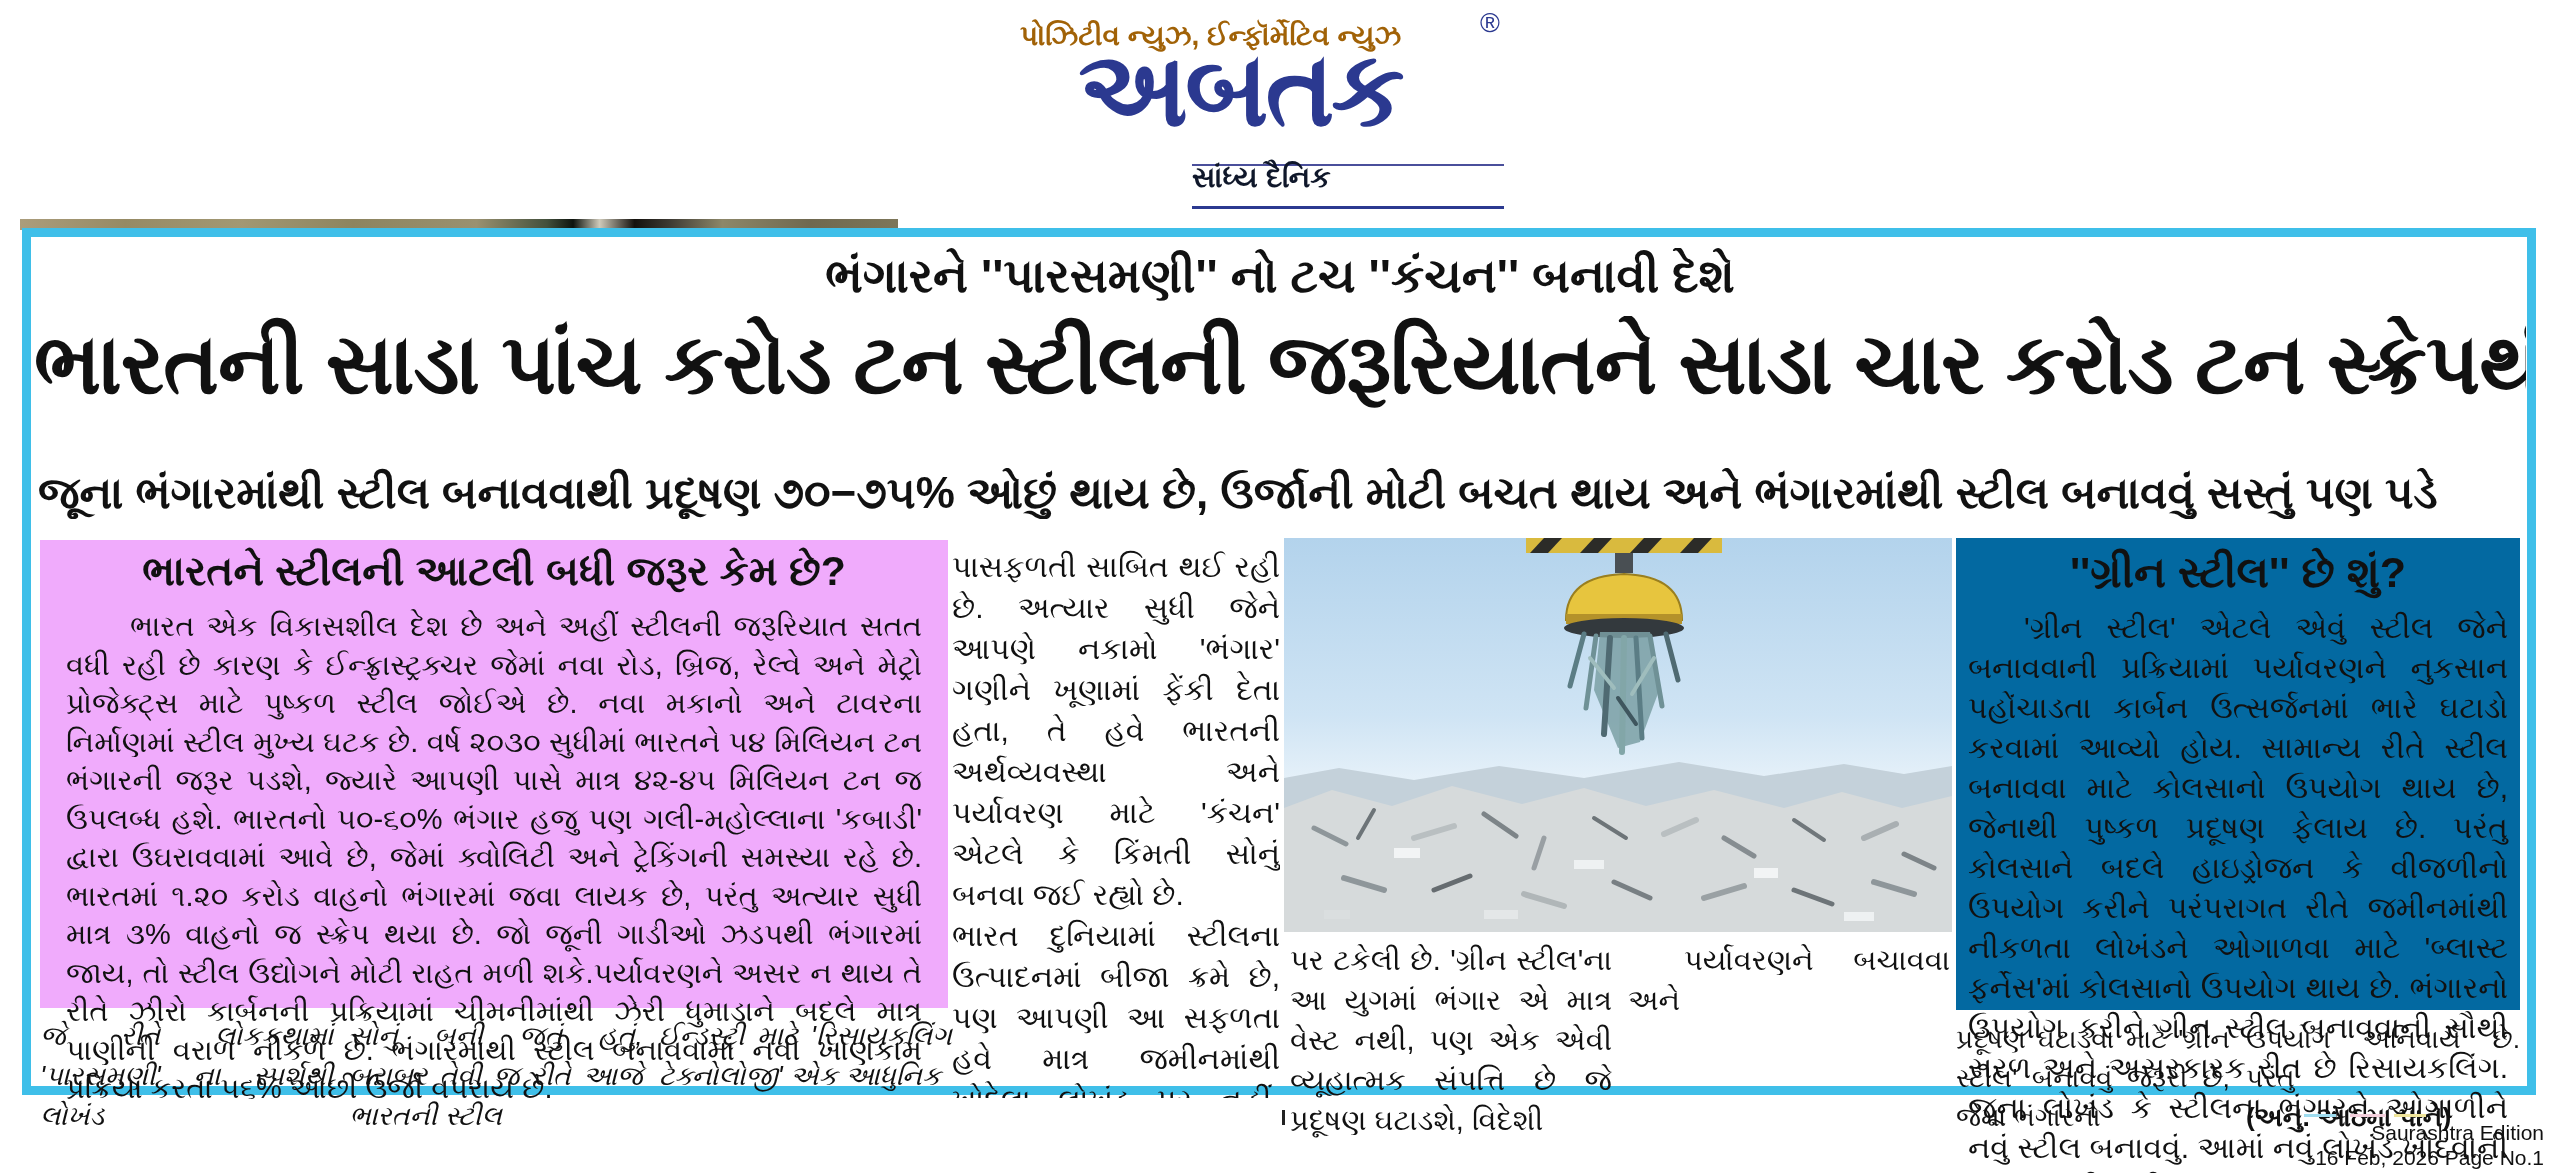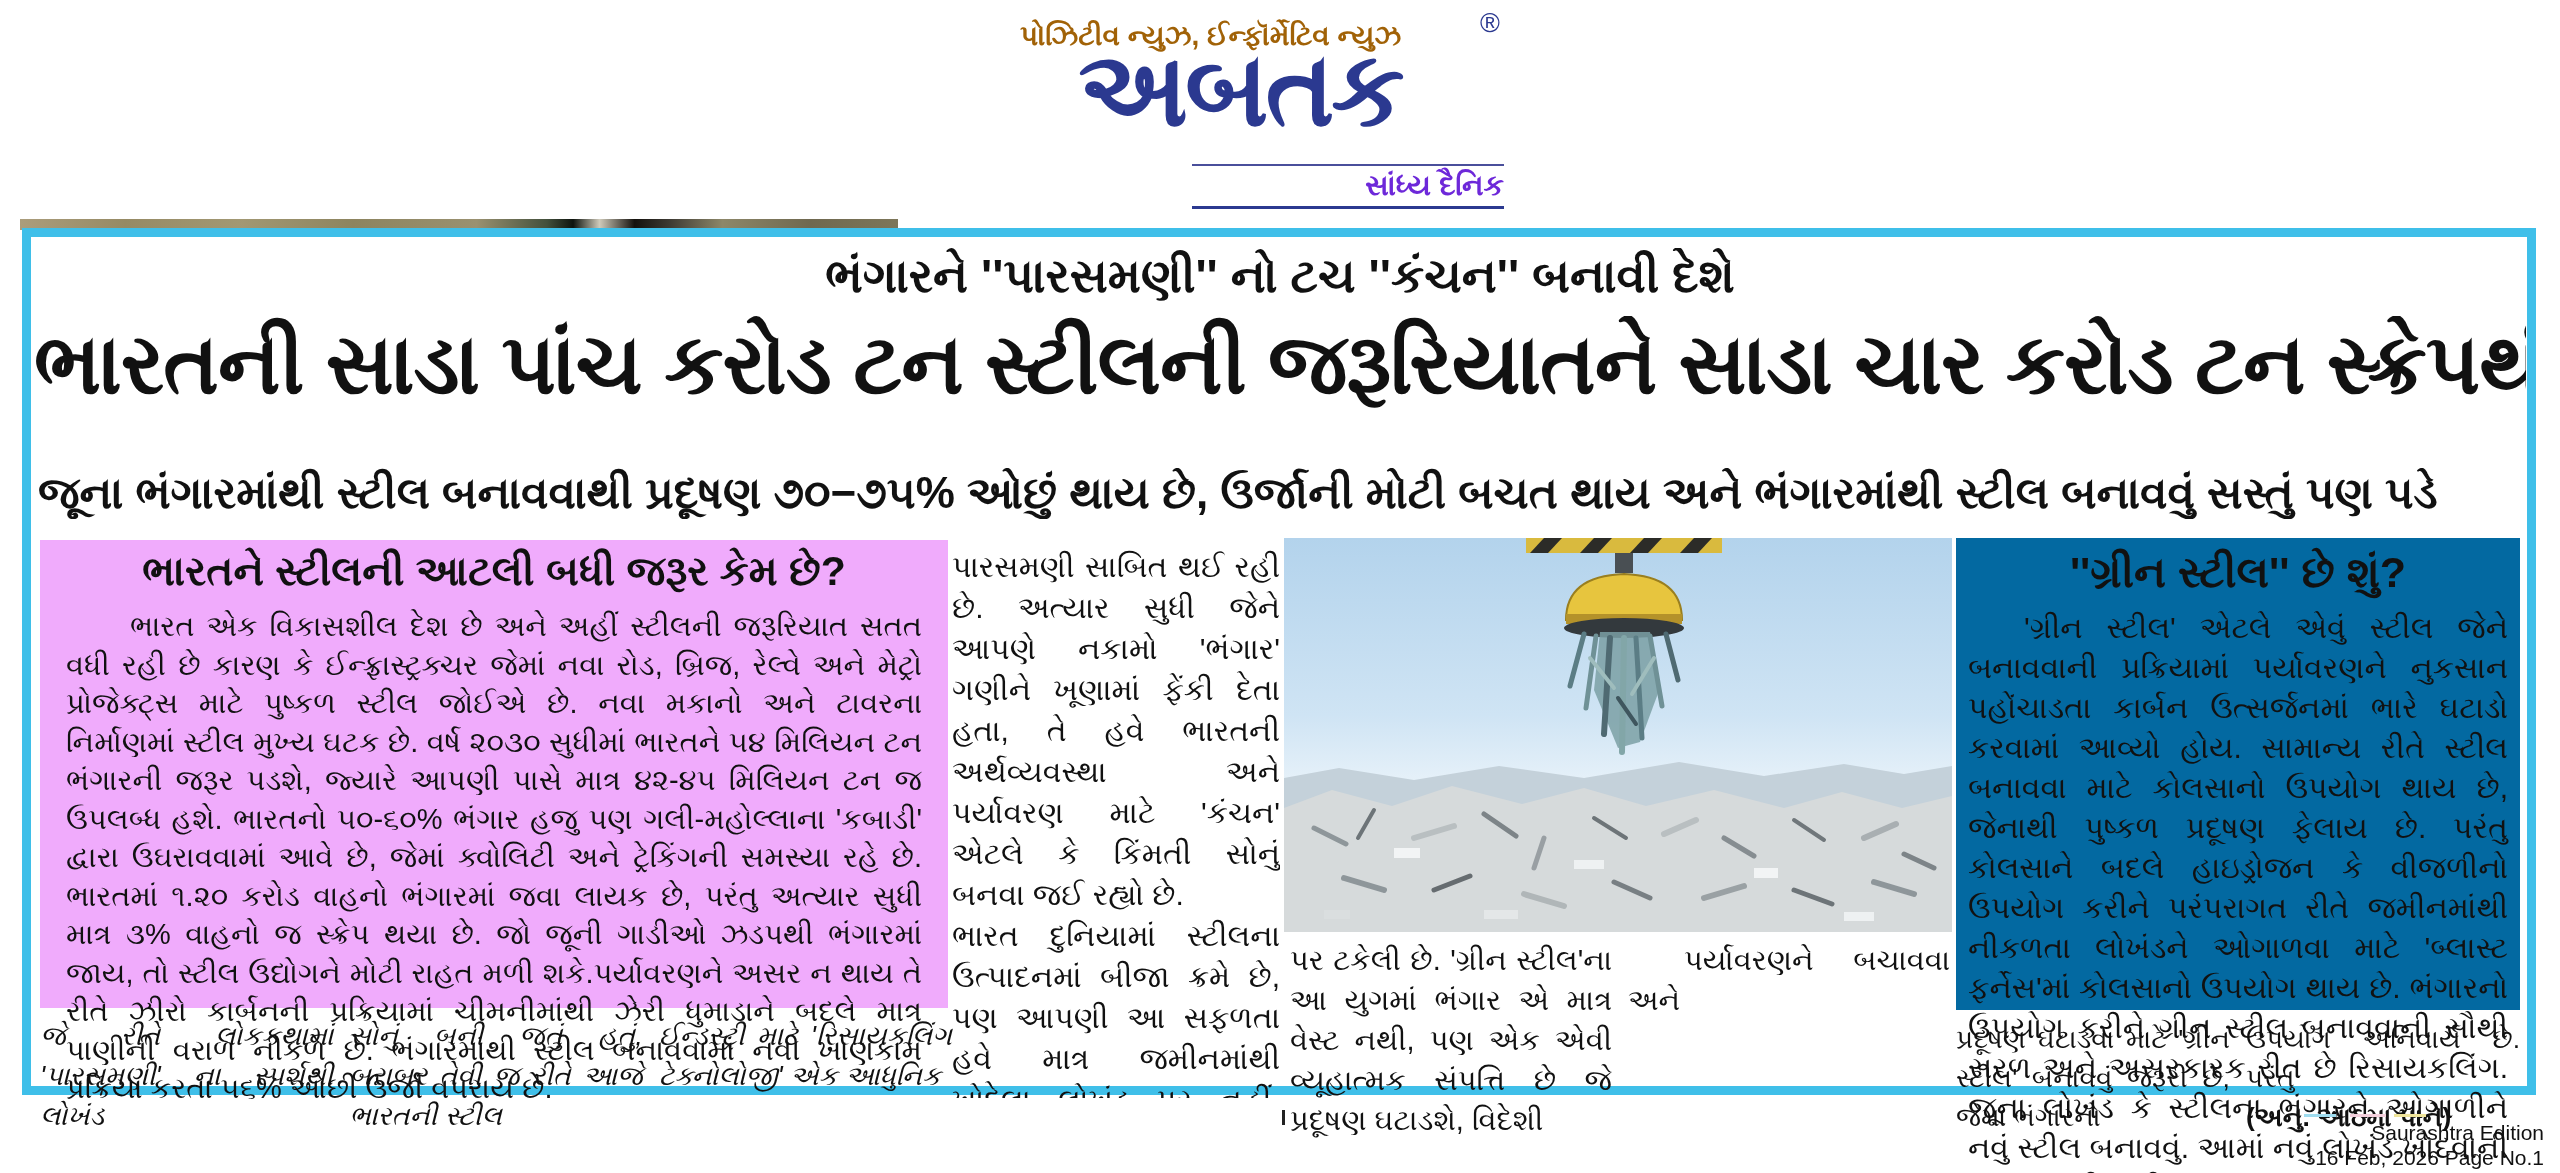--- a/index.html
+++ b/index.html
@@ -7,22 +7,22 @@
     position:relative; width:2560px; height:1173px; background:#ffffff;
     font-family:"Liberation Sans", sans-serif; color:#111; overflow:hidden;
   }
   
   .tagline { position:absolute; left:1020px; top:20px; width:430px; 
              color:#a16207; font-weight:bold; font-size:28px; }
   .regmark { position:absolute; left:1480px; top:8px; color:#2b3990; font-size:27px; }
   .logo    { position:absolute; left:1010px; top:36px; width:460px; text-align:center;
              color:#2b3990; font-weight:800; font-size:104px; line-height:1.02; letter-spacing:-3px; }
   .rule1   { position:absolute; left:1192px; top:164px; width:312px; height:2px; background:#4a4f9b; }
-  .subtitle{ position:absolute; left:1192px; top:169px; width:312px; text-align:right;
-             font-weight:bold; font-size:29px; color:#6d28d9; }
+  .subtitle{ position:absolute; left:1192px; top:161px; width:312px; 
+             font-weight:bold; font-size:29px; color:#0f172a; }
   .rule2   { position:absolute; left:1192px; top:206px; width:312px; height:3px; background:#2b3990; }
   
   .sliver  { position:absolute; left:20px; top:219px; width:878px; height:11px;
              background:linear-gradient(90deg,#ab9d7c 0%,#968a64 12%,#a29873 25%,#8d845f 38%,
                         #9a9170 52%,#43503c 60%,#0e130e 63%,#cfcaba 66%,#14110d 70%,
                         #3d3a33 74%,#8d8769 80%,#6f684f 90%,#7d7659 100%); }
   
   .frame   { position:absolute; left:22px; top:228px; width:2514px; height:867px;
              border:9px solid #3fbfe9; box-sizing:border-box; background:#fff; }
   
@@ -94,21 +94,21 @@
     <p class="why-body">ભારત એક વિકાસશીલ દેશ છે અને અહીં સ્ટીલની જરૂરિયાત સતત વધી રહી છે કારણ કે ઈન્ફ્રાસ્ટ્રક્ચર જેમાં નવા રોડ, બ્રિજ, રેલ્વે અને મેટ્રો પ્રોજેક્ટ્સ માટે પુષ્કળ સ્ટીલ જોઈએ છે. નવા મકાનો અને ટાવરના નિર્માણમાં સ્ટીલ મુખ્ય ઘટક છે. વર્ષ ૨૦૩૦ સુધીમાં ભારતને ૫૪ મિલિયન ટન ભંગારની જરૂર પડશે, જ્યારે આપણી પાસે માત્ર ૪૨-૪૫ મિલિયન ટન જ ઉપલબ્ધ હશે. ભારતનો ૫૦-૬૦% ભંગાર હજુ પણ ગલી-મહોલ્લાના 'કબાડી' દ્વારા ઉઘરાવવામાં આવે છે, જેમાં ક્વોલિટી અને ટ્રેકિંગની સમસ્યા રહે છે. ભારતમાં ૧.૨૦ કરોડ વાહનો ભંગારમાં જવા લાયક છે, પરંતુ અત્યાર સુધી માત્ર ૩% વાહનો જ સ્ક્રેપ થયા છે. જો જૂની ગાડીઓ ઝડપથી ભંગારમાં જાય, તો સ્ટીલ ઉદ્યોગને મોટી રાહત મળી શકે.પર્યાવરણને અસર ન થાય તે રીતે ઝીરો કાર્બનની પ્રક્રિયામાં ચીમનીમાંથી ઝેરી ધુમાડાને બદલે માત્ર પાણીની વરાળ નીકળે છે. ભંગારમાંથી સ્ટીલ બનાવવામાં નવી ખાણકામ પ્રક્રિયા કરતા ૫૬% ઓછી ઉર્જા વપરાય છે.</p>
   </div>
 
   <div class="parasmani">
     <p>જે રીતે લોકકથામાં 'પારસમણી' ના સ્પર્શથી લોખંડ</p>
     <p>સોનું બની જતું હતું, બરાબર તેવી જ રીતે આજે ભારતની સ્ટીલ</p>
     <p>ઈન્ડસ્ટ્રી માટે 'રિસાયકલિંગ ટેક્નોલોજી' એક આધુનિક</p>
   </div>
 
   <div class="midcol">
-    <p>પારસમણી સાબિત થઈ રહી છે. અત્યાર સુધી જેને આપણે નકામો 'ભંગાર' ગણીને ખૂણામાં ફેંકી દેતા હતા, તે હવે ભારતની અર્થવ્યવસ્થા અને પર્યાવરણ માટે 'કંચન' એટલે કે કિંમતી સોનું બનવા જઈ રહ્યો છે.</p>
+    <p>પાસફળતી સાબિત થઈ રહી છે. અત્યાર સુધી જેને આપણે નકામો 'ભંગાર' ગણીને ખૂણામાં ફેંકી દેતા હતા, તે હવે ભારતની અર્થવ્યવસ્થા અને પર્યાવરણ માટે 'કંચન' એટલે કે કિંમતી સોનું બનવા જઈ રહ્યો છે.</p>
     <p>ભારત દુનિયામાં સ્ટીલના ઉત્પાદનમાં બીજા ક્રમે છે, પણ આપણી આ સફળતા હવે માત્ર જમીનમાંથી ખોદેલા લોખંડ પર નહીં, પરંતુ જૂની ગાડીઓ, ફેક્ટરીઓના કાટ ખાતા મશીનો અને ઈન્ફ્રાસ્ટ્રક્ચરના ભંગાર</p>
   </div>
 
   <div class="photo">
     <svg viewBox="0 0 668 394" preserveAspectRatio="none">
       <defs>
         <linearGradient id="sky" x1="0" y1="0" x2="0" y2="1">
           <stop offset="0" stop-color="#b3d3ec"></stop>
           <stop offset="0.45" stop-color="#cfe4f4"></stop>
           <stop offset="0.62" stop-color="#e6f1f9"></stop>

